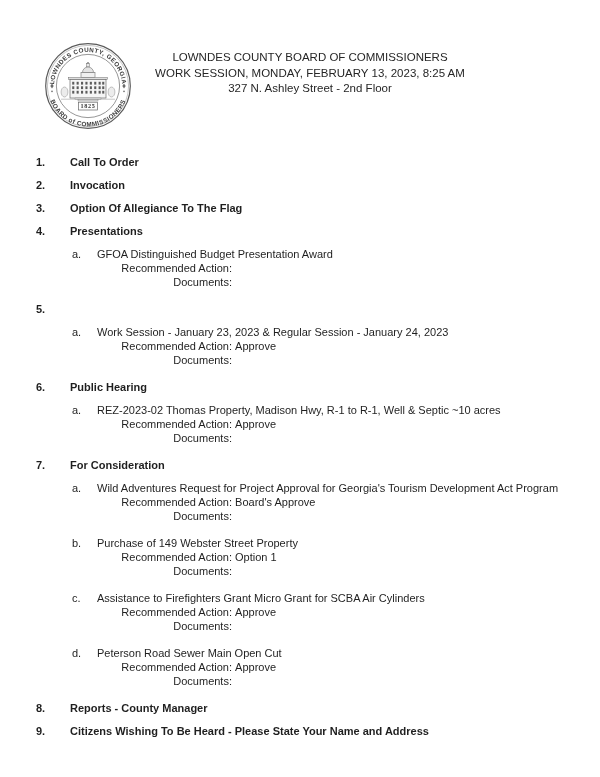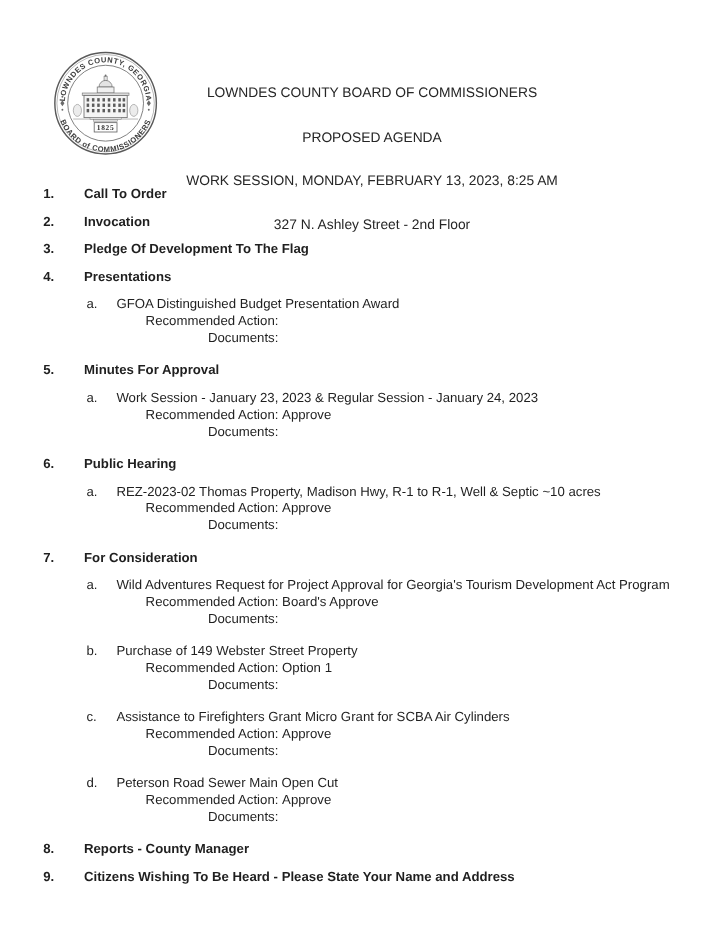--- a/index.html
+++ b/index.html
@@ -24,21 +24,21 @@
   .header-text{
     position:absolute;
     left:20px;
     right:0;
     top:50px;
     text-align:center;
     font-size:11.5px;
     line-height:15.5px;
     color:#262626;
   }
-  .header-text .hline{white-space:nowrap;margin-top:21px;}
+  .header-text .hline{white-space:nowrap;}
   
   .agenda{
     position:absolute;
     top:155px;
     left:0;
     right:0;
     font-size:11px;
     line-height:14px;
   }
   .main-row{
@@ -146,21 +146,20 @@
         <rect x="31" y="56" width="26" height="1.6" fill="#e0e0e0" stroke="#7a7a7a" stroke-width="0.4"></rect>
         <rect x="34" y="57.6" width="20" height="1.4" fill="#e0e0e0" stroke="#7a7a7a" stroke-width="0.4"></rect>
         <rect x="34.5" y="60.2" width="19" height="7.8" fill="#fdfdfd" stroke="#666666" stroke-width="0.7"></rect>
         <text x="44" y="66" text-anchor="middle" class="seal-year">1825</text>
       </g>
     </svg>
   </div>
 
   <div class="header-text">
     <div class="hline">LOWNDES COUNTY BOARD OF COMMISSIONERS</div>
-    <div class="hline">PROPOSED AGENDA</div>
     <div class="hline">WORK SESSION, MONDAY, FEBRUARY 13, 2023, 8:25 AM</div>
     <div class="hline">327 N. Ashley Street - 2nd Floor</div>
   </div>
 
   <div class="agenda">
 
     <div class="main-item">
       <div class="main-row">
         <span class="num">1.</span>
         <span class="title">Call To Order</span>
@@ -170,21 +169,21 @@
     <div class="main-item">
       <div class="main-row">
         <span class="num">2.</span>
         <span class="title">Invocation</span>
       </div>
     </div>
 
     <div class="main-item">
       <div class="main-row">
         <span class="num">3.</span>
-        <span class="title">Pledge Of Development To The Flag</span>
+        <span class="title">Option Of Allegiance To The Flag</span>
       </div>
     </div>
 
     <div class="main-item">
       <div class="main-row">
         <span class="num">4.</span>
         <span class="title">Presentations</span>
       </div>
       <div class="sub-item">
         <div class="sub-title-row">
@@ -197,21 +196,20 @@
         </div>
         <div class="detail-line">
           <span class="detail-label">Documents:</span>
         </div>
       </div>
     </div>
 
     <div class="main-item">
       <div class="main-row">
         <span class="num">5.</span>
-        <span class="title">Minutes For Approval</span>
       </div>
       <div class="sub-item">
         <div class="sub-title-row">
           <span class="sub-letter">a.</span>
           <span class="sub-title">Work Session - January 23, 2023 &amp; Regular Session - January 24, 2023</span>
         </div>
         <div class="detail-line">
           <span class="detail-label">Recommended Action:</span>
           <span class="detail-value">Approve</span>
         </div>

